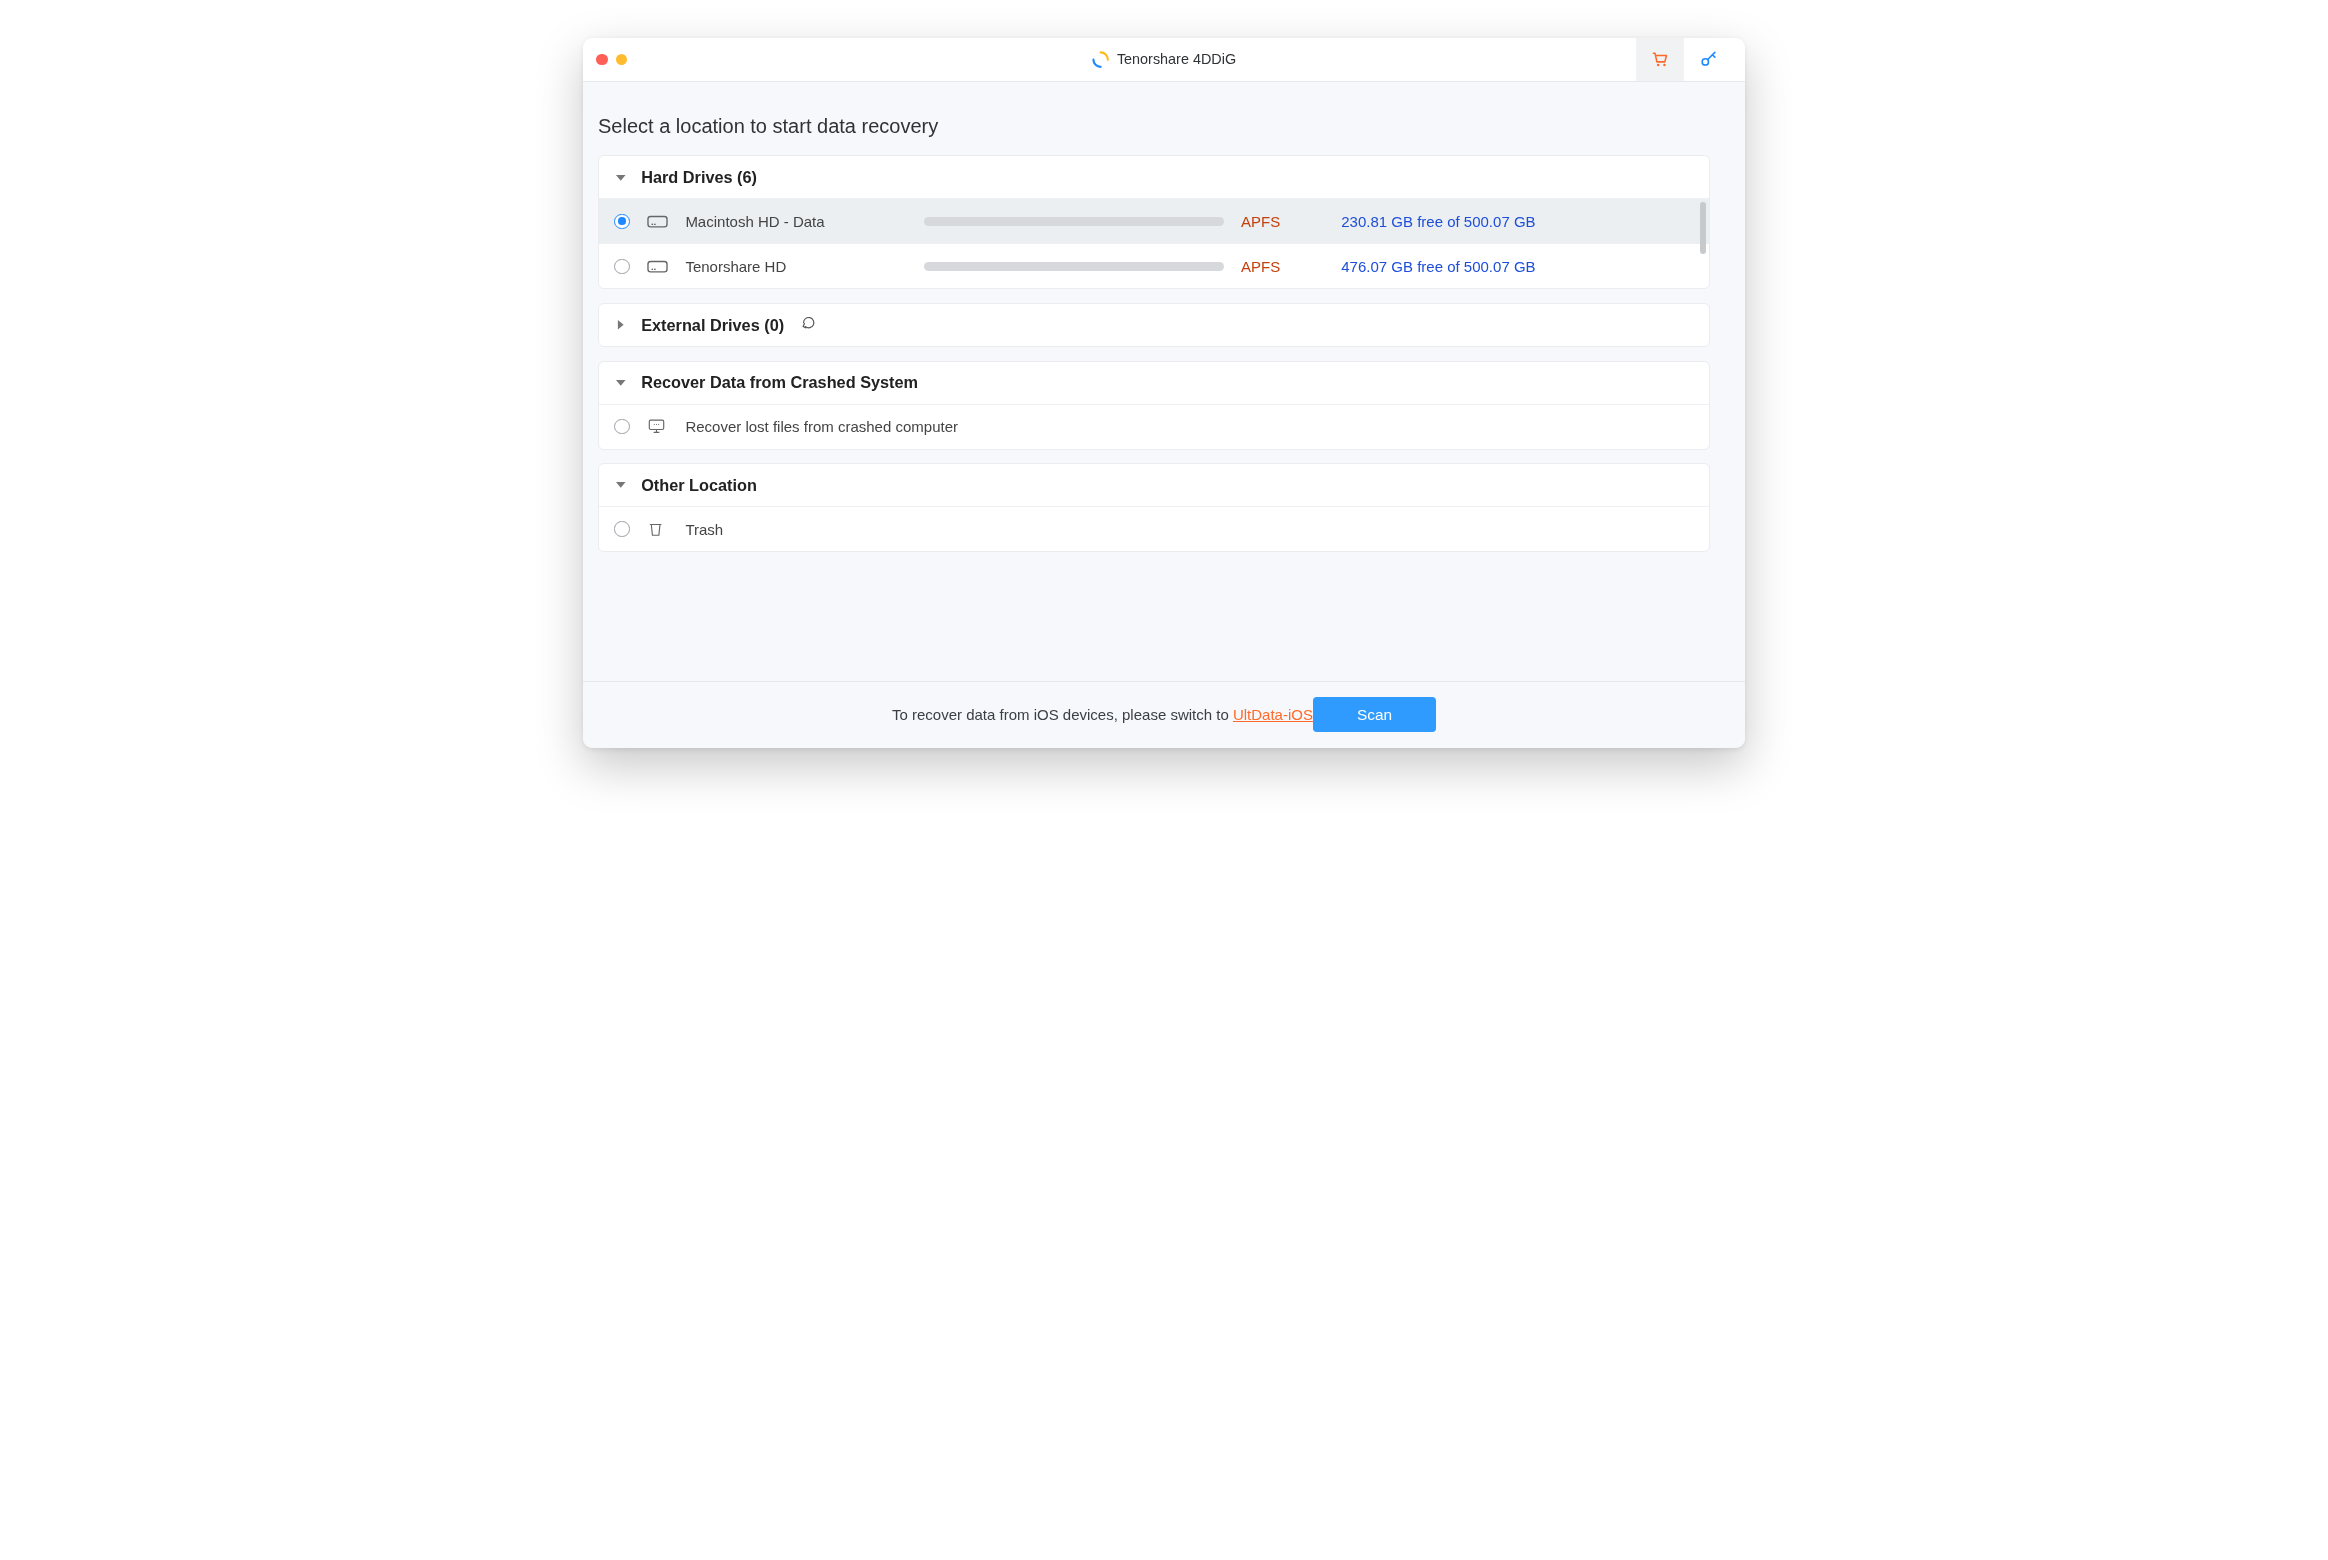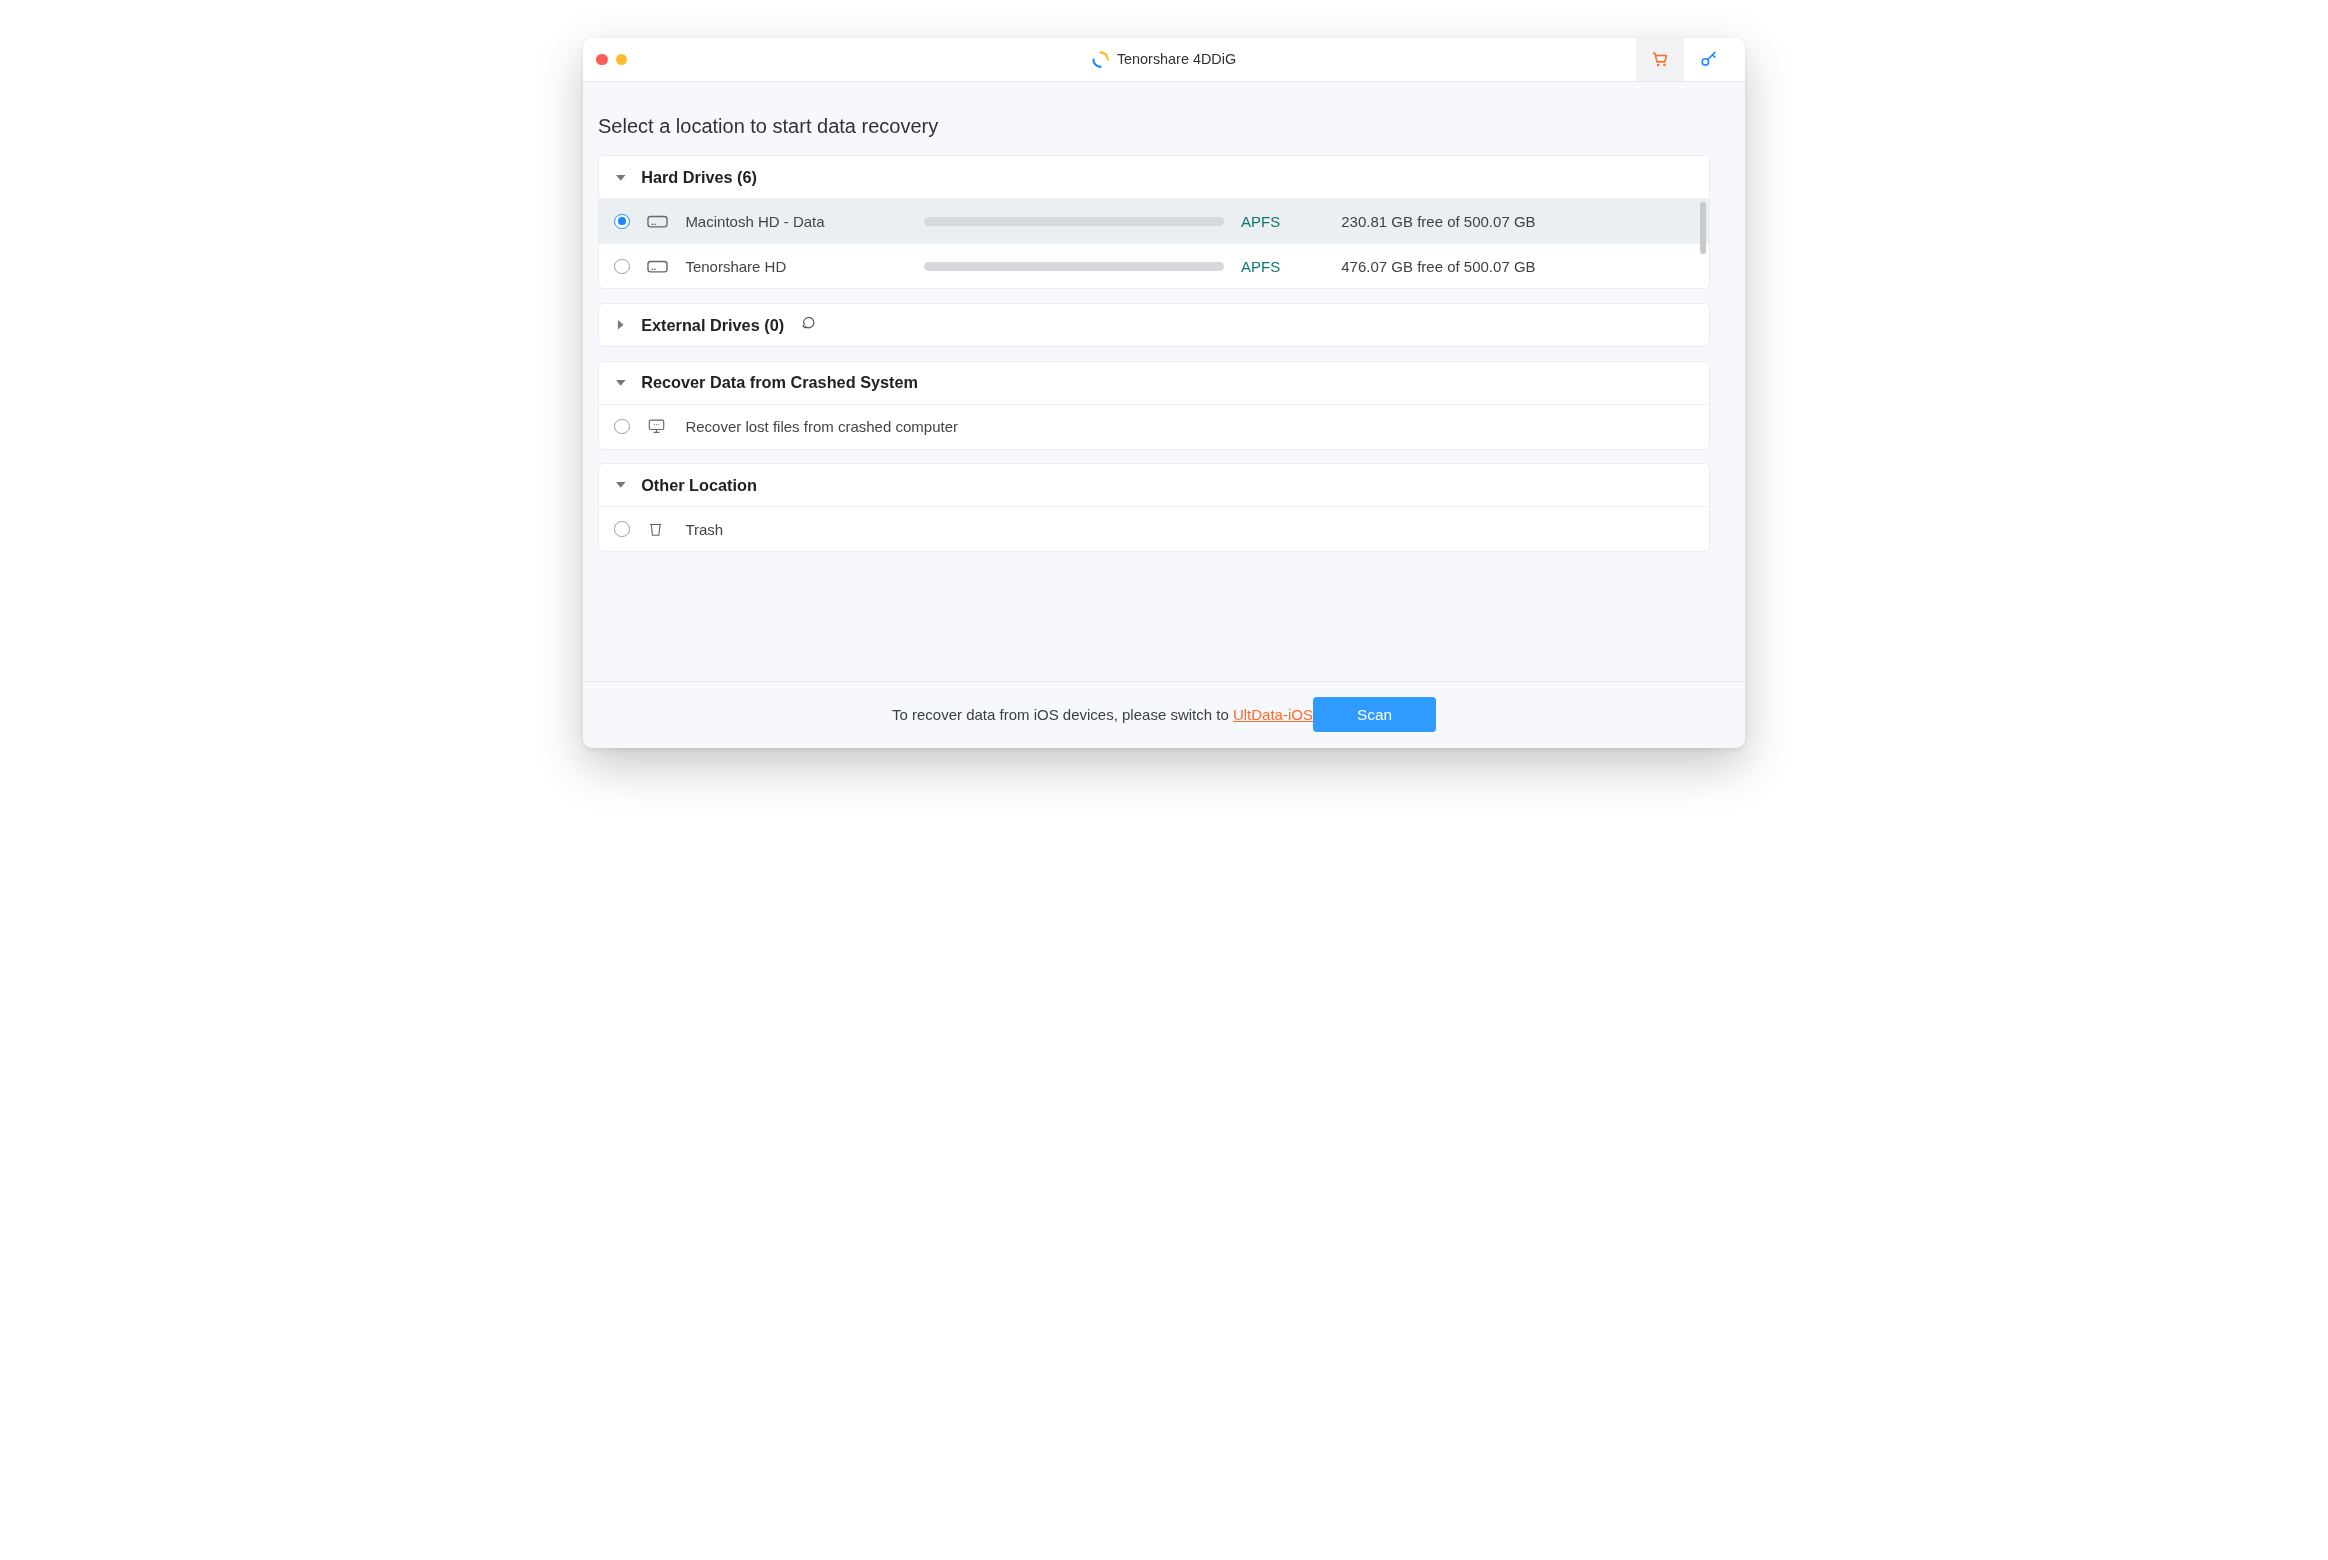--- a/index.html
+++ b/index.html
@@ -86,22 +86,22 @@
   .row .radio.checked::after {
     content: ""; width: 7.7px; height: 7.7px; border-radius: 50%; background: #1e88ff;
   }
   .row .drive-icon { width: 21px; height: 17.3px; flex-shrink:0; color:#666; }
   .row .name { flex: 0 0 221px; }
   .row .bar {
     width: 300px; height: 9.6px; background: #d6d8db; border-radius: 4.8px; overflow: hidden;
     flex-shrink: 0;
   }
   .row .bar .fill { height: 100%; background: #2f9bff; border-radius: 4.8px; }
-  .row .fs { width: 83px; flex-shrink:0; color:#0f766e; }
-  .row .free { flex: 1; color:#404040; }
+  .row .fs { width: 83px; flex-shrink:0; color:#c2410c; }
+  .row .free { flex: 1; color:#1d4ed8; }
 
   .panel .scroll-thumb {
     position: absolute; right: 2.9px; top: 46px; width: 5.8px; height: 52px;
     background: #c7cacd; border-radius: 2.9px;
   }
 
   .footer {
     border-top: 1px solid #e6e8eb;
     padding: 15.4px 35px;
     display: flex; align-items: center; justify-content: center;

